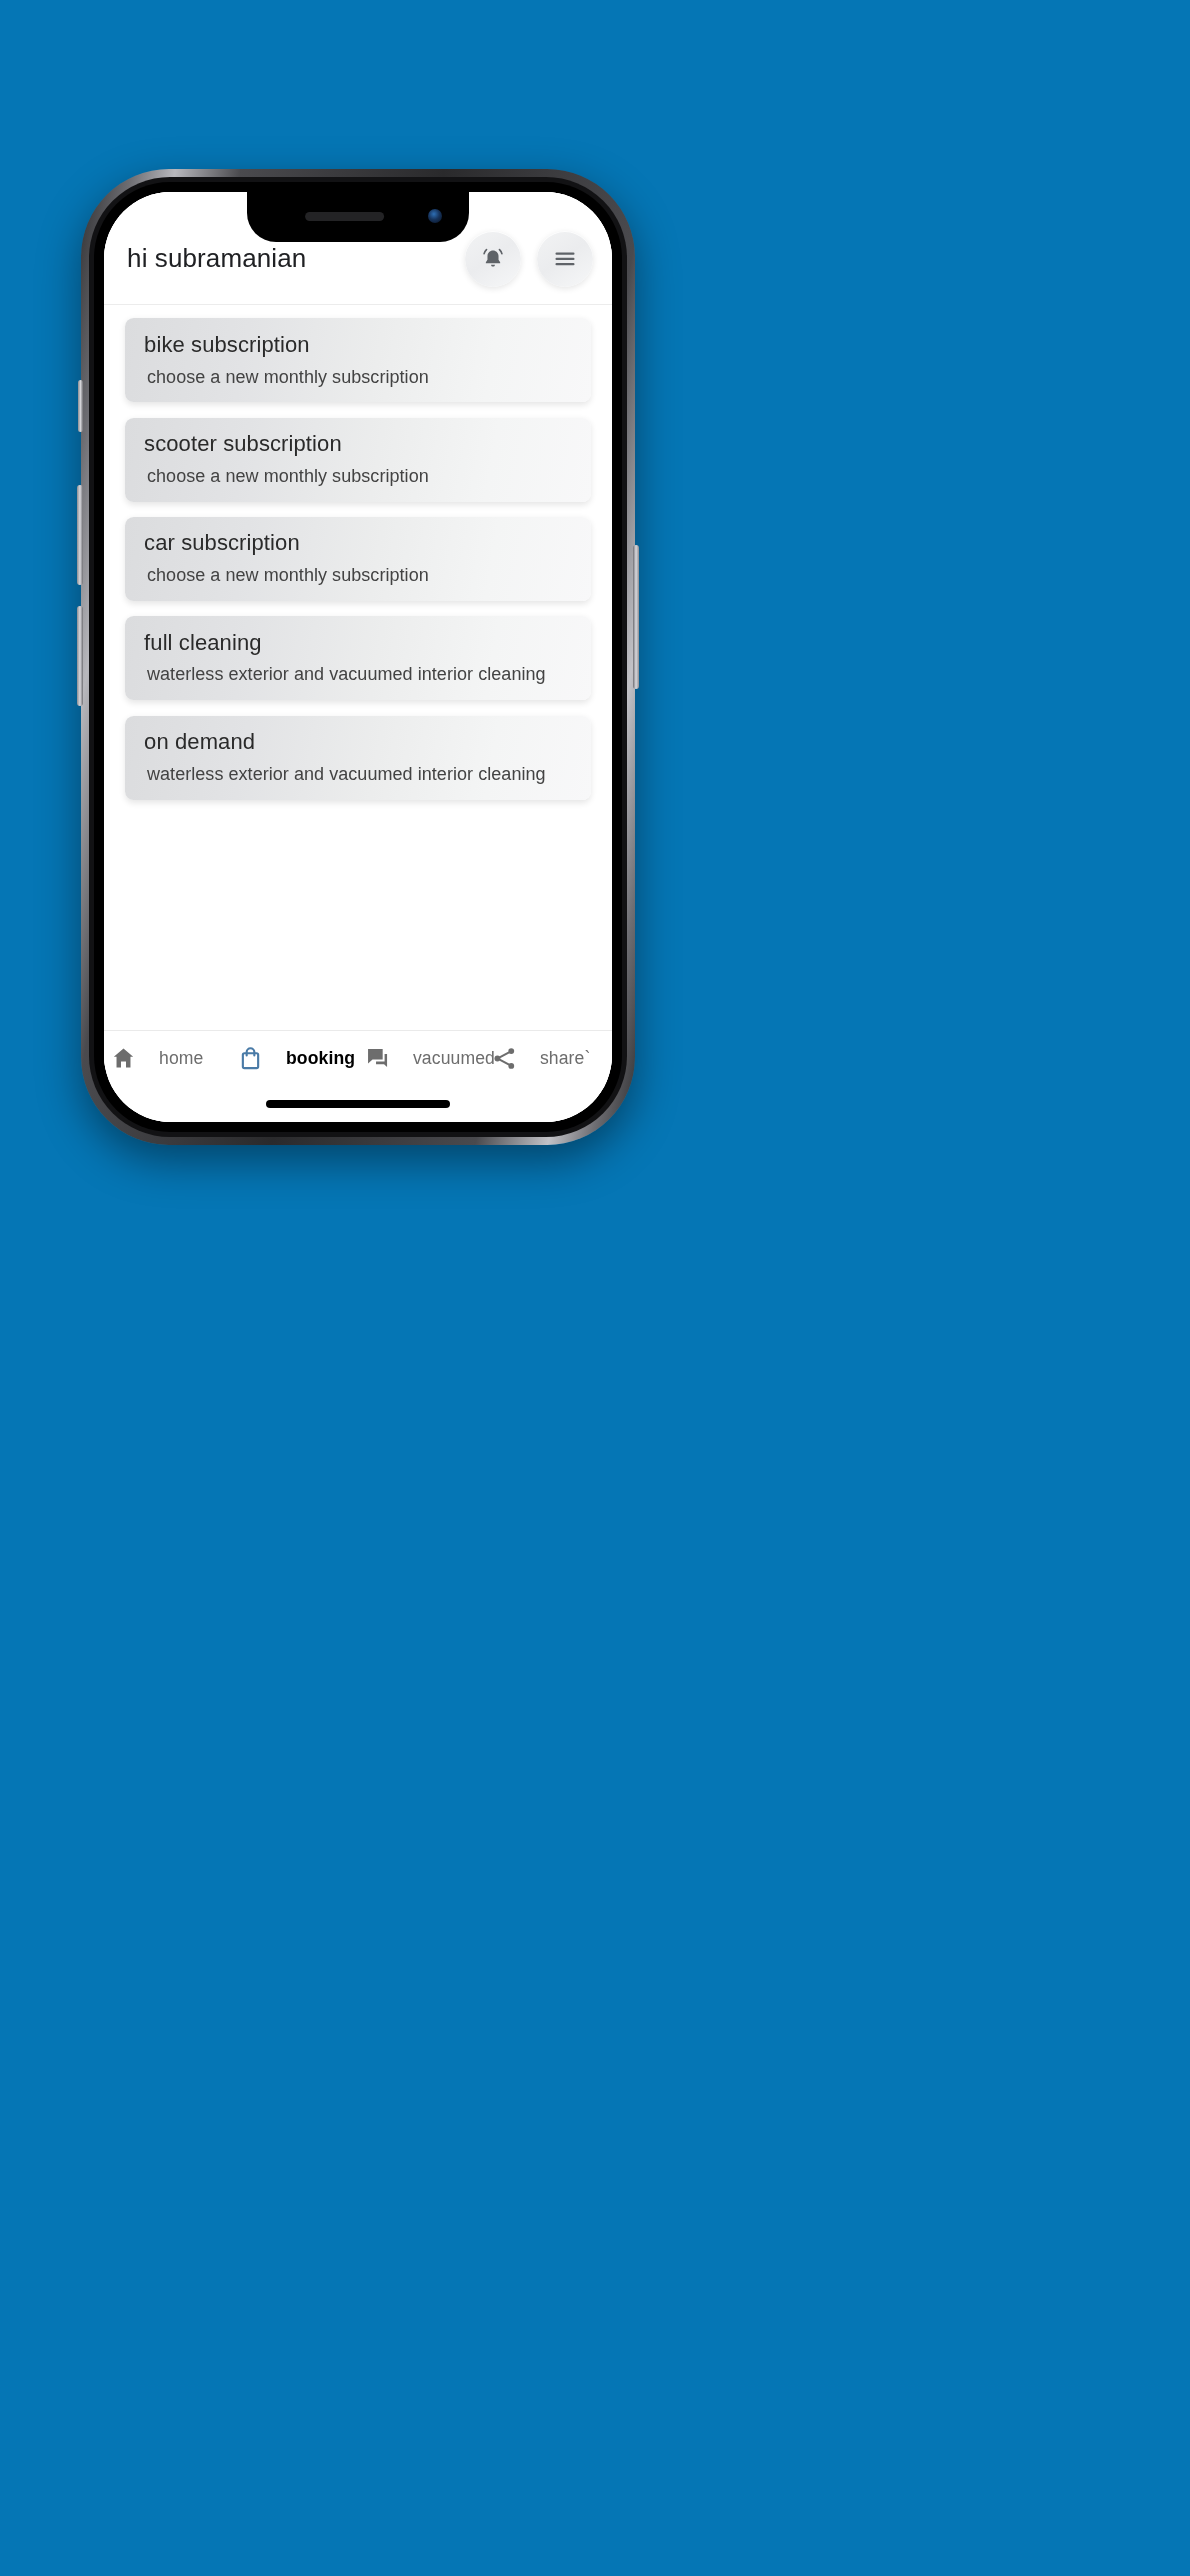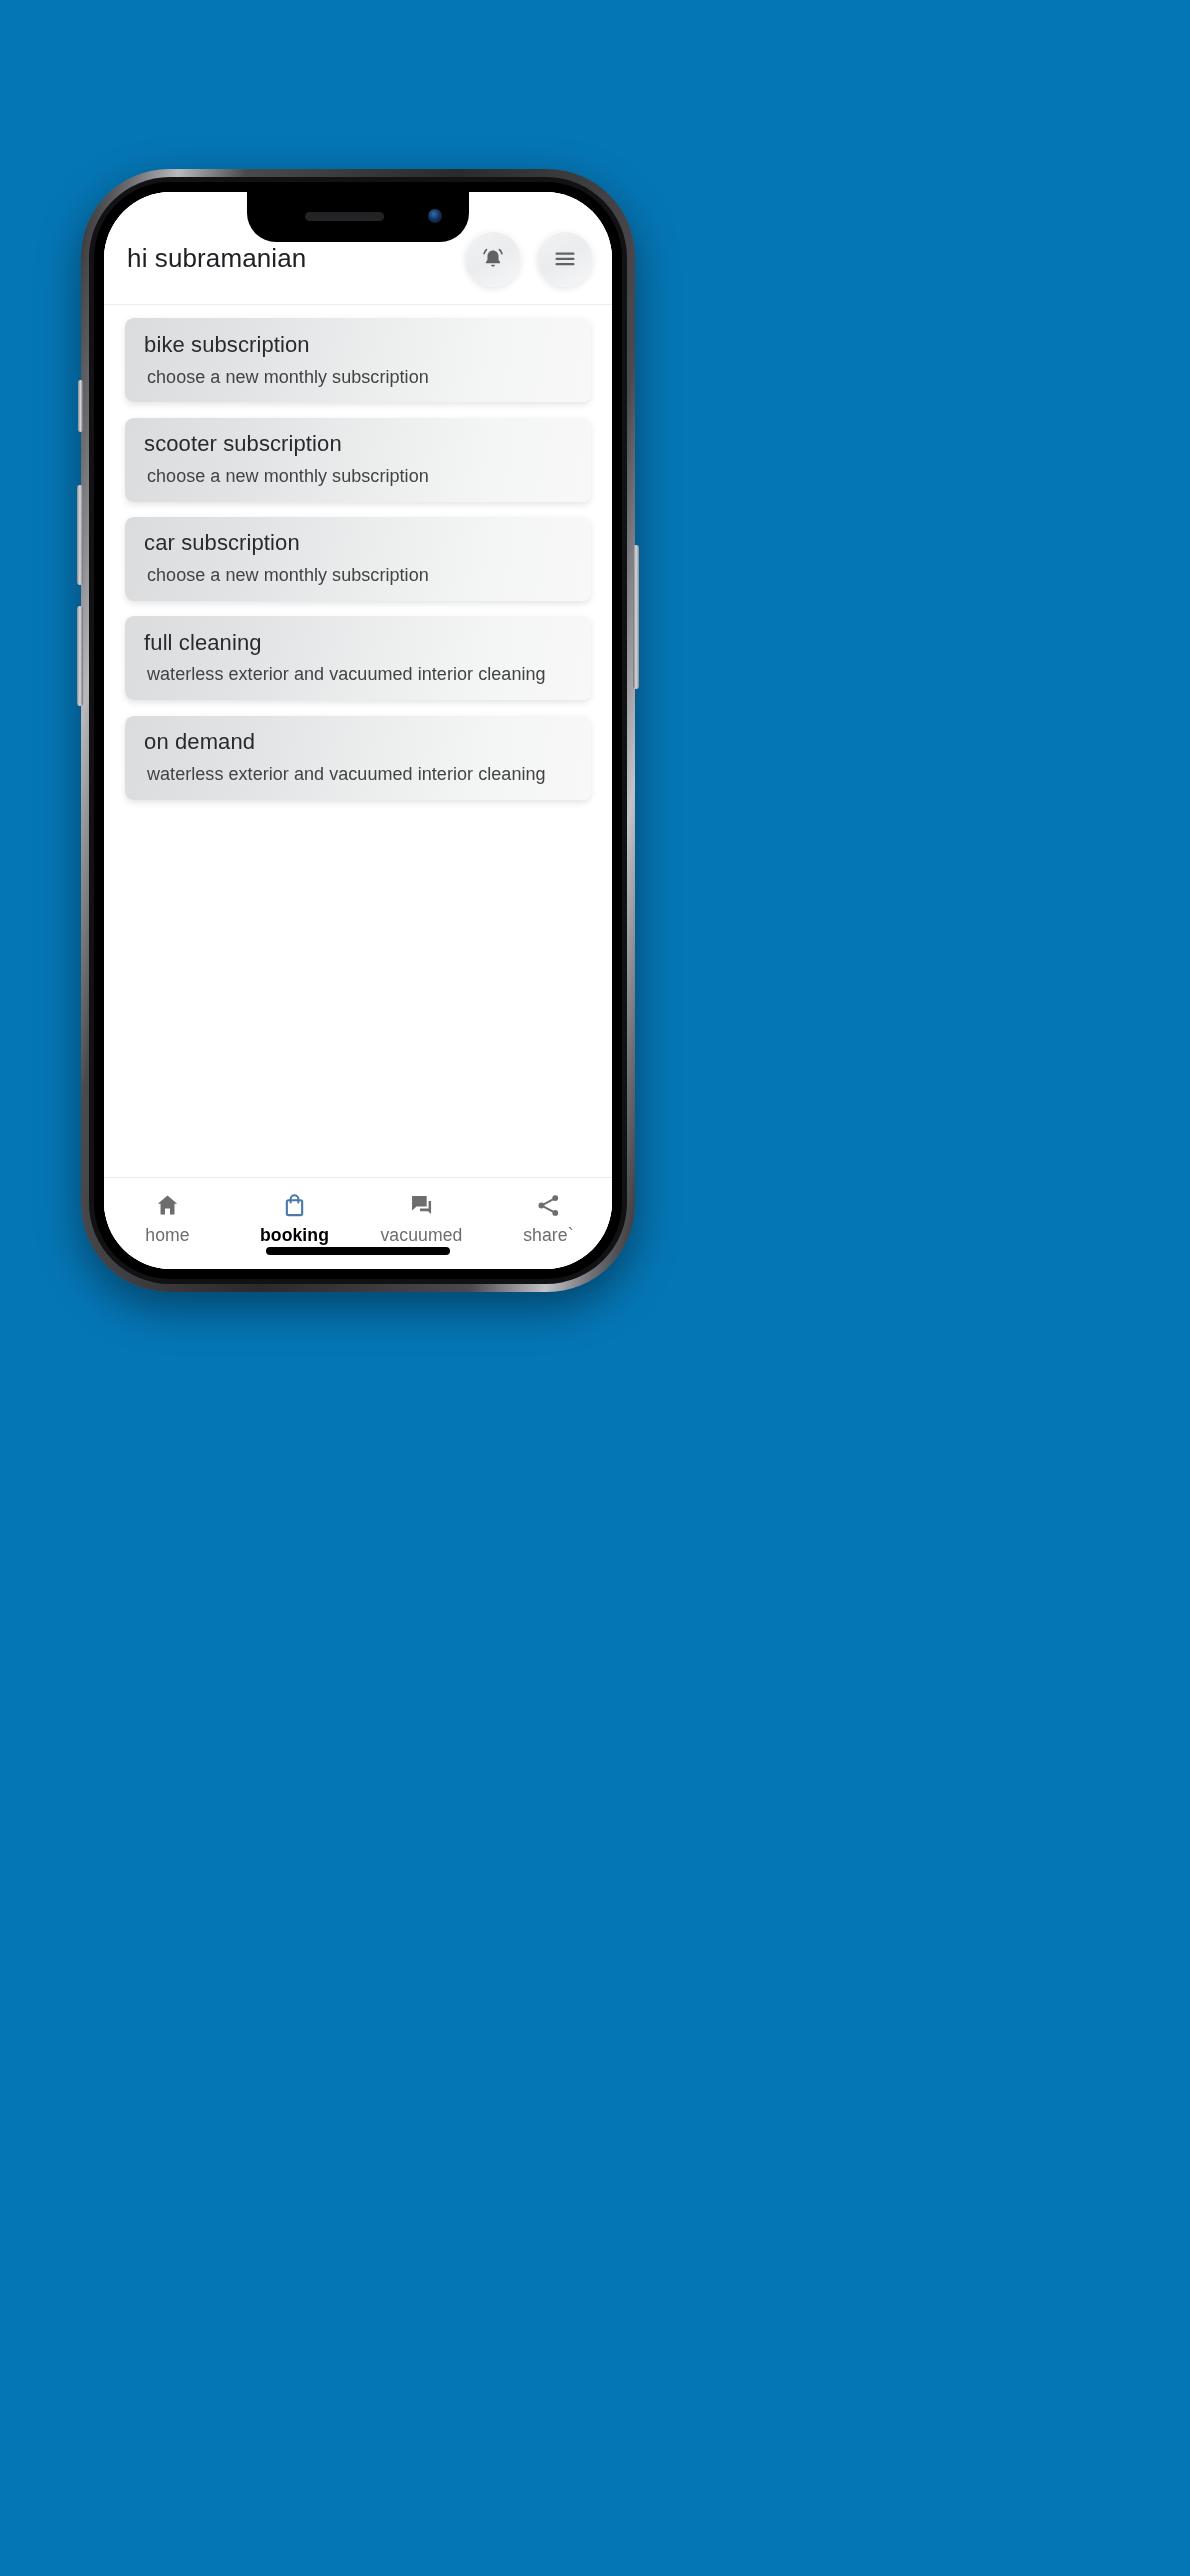--- a/index.html
+++ b/index.html
@@ -12,21 +12,21 @@
   #stage {
     position:relative;
     width:1190px; height:2576px;
     background:#0576b5;
   }
 
   
   .phone-outer {
     position:absolute;
     left:81px; top:169px;
-    width:554px; height:1123px;
+    width:554px; height:976px;
     border-radius:88px;
     background:linear-gradient(100deg,#2c2c2e 0%,#6e6e73 7%,#b8b8bd 13%,#4a4a4e 22%,#2a2a2c 50%,#4a4a4e 78%,#c2c2c7 88%,#6e6e73 94%,#2c2c2e 100%);
     box-shadow:0 15.3px 44px rgba(0,0,0,.42);
     padding-left:8px;
   }
   .phone-mid {
     position:absolute;
     left:7.7px; top:7.7px; right:7.7px; bottom:7.7px;
     border-radius:81px;
     background:#121214;
@@ -172,22 +172,22 @@
     display:flex;
     align-items:flex-start;
     justify-content:space-around;
     padding-top:13.4px;
     background:#fff;
     border-top:1px solid #eaeaea;
     position:relative;
     z-index:15;
   }
   .nav-item {
-    display:flex; flex-direction:column;
-    align-items:center; gap:5px;
+    display:flex; 
+    align-items:center; gap:22px;
     width:115px;
     cursor:pointer;
   }
   .nav-icon { height:29px; display:flex; align-items:center; justify-content:center; }
   .nav-label {
     font-size:17.6px;
     font-weight:400;
     letter-spacing:0.1px;
     color:#6d6d6d;
   }

